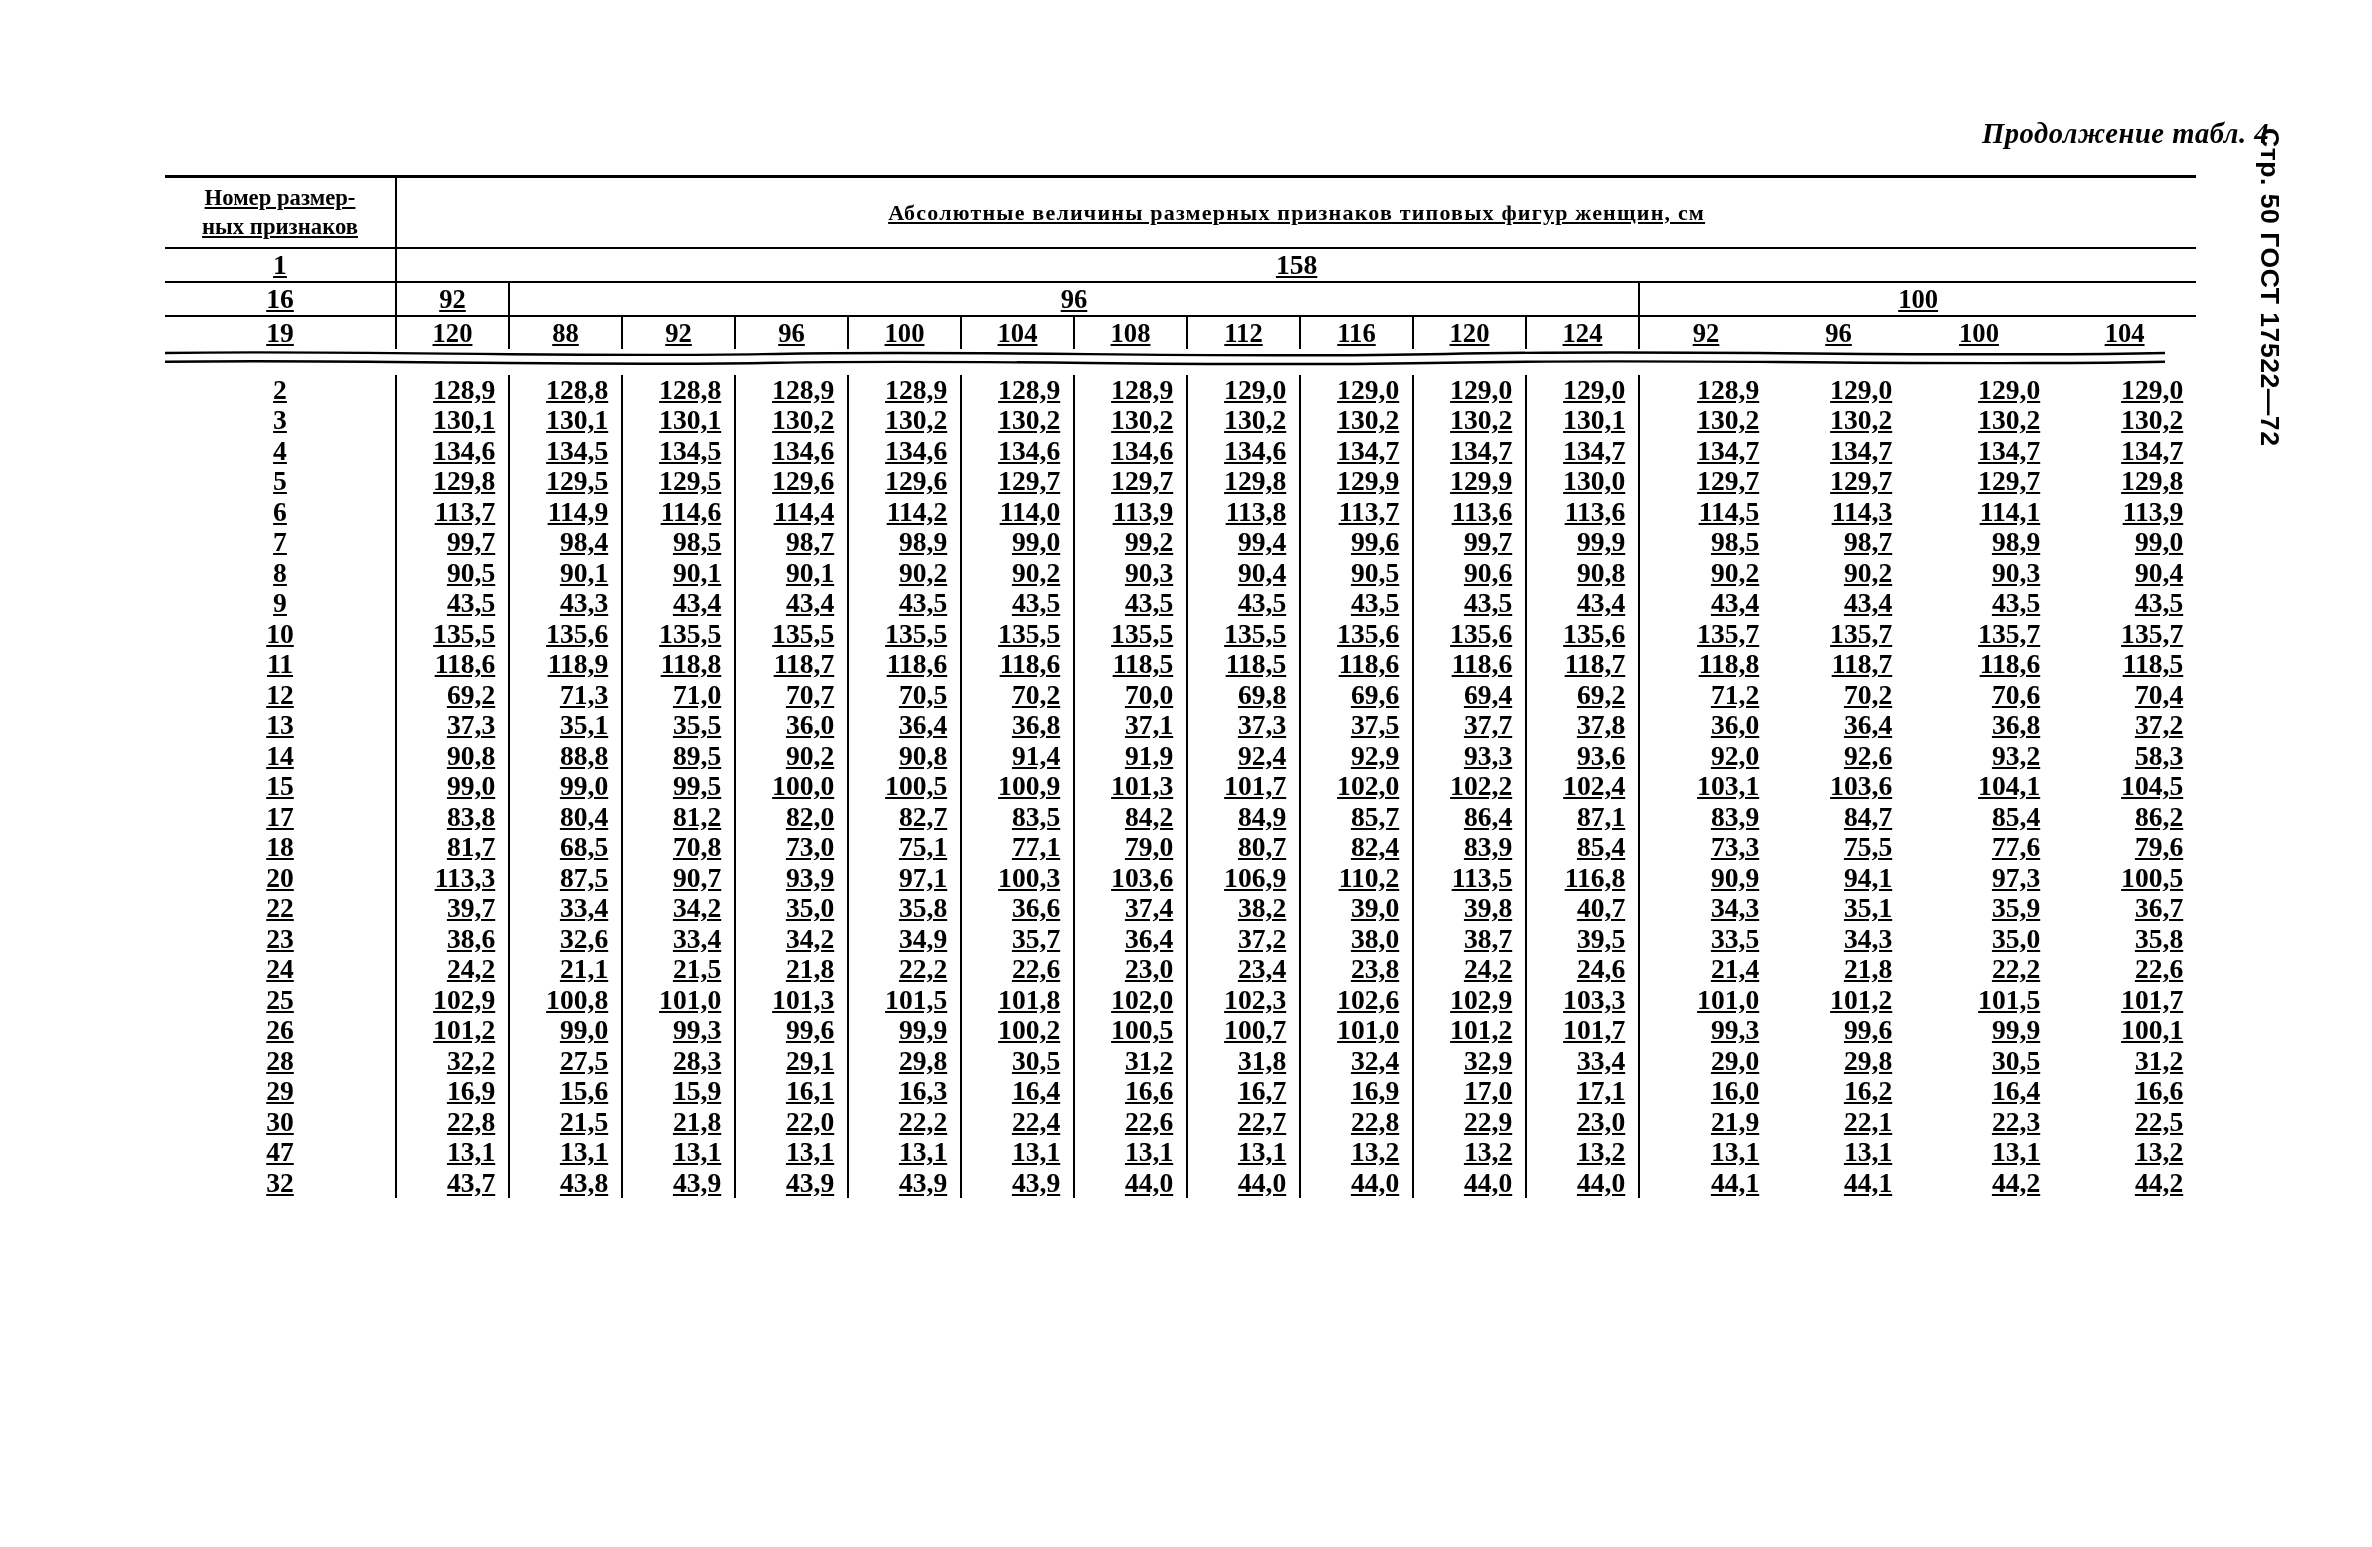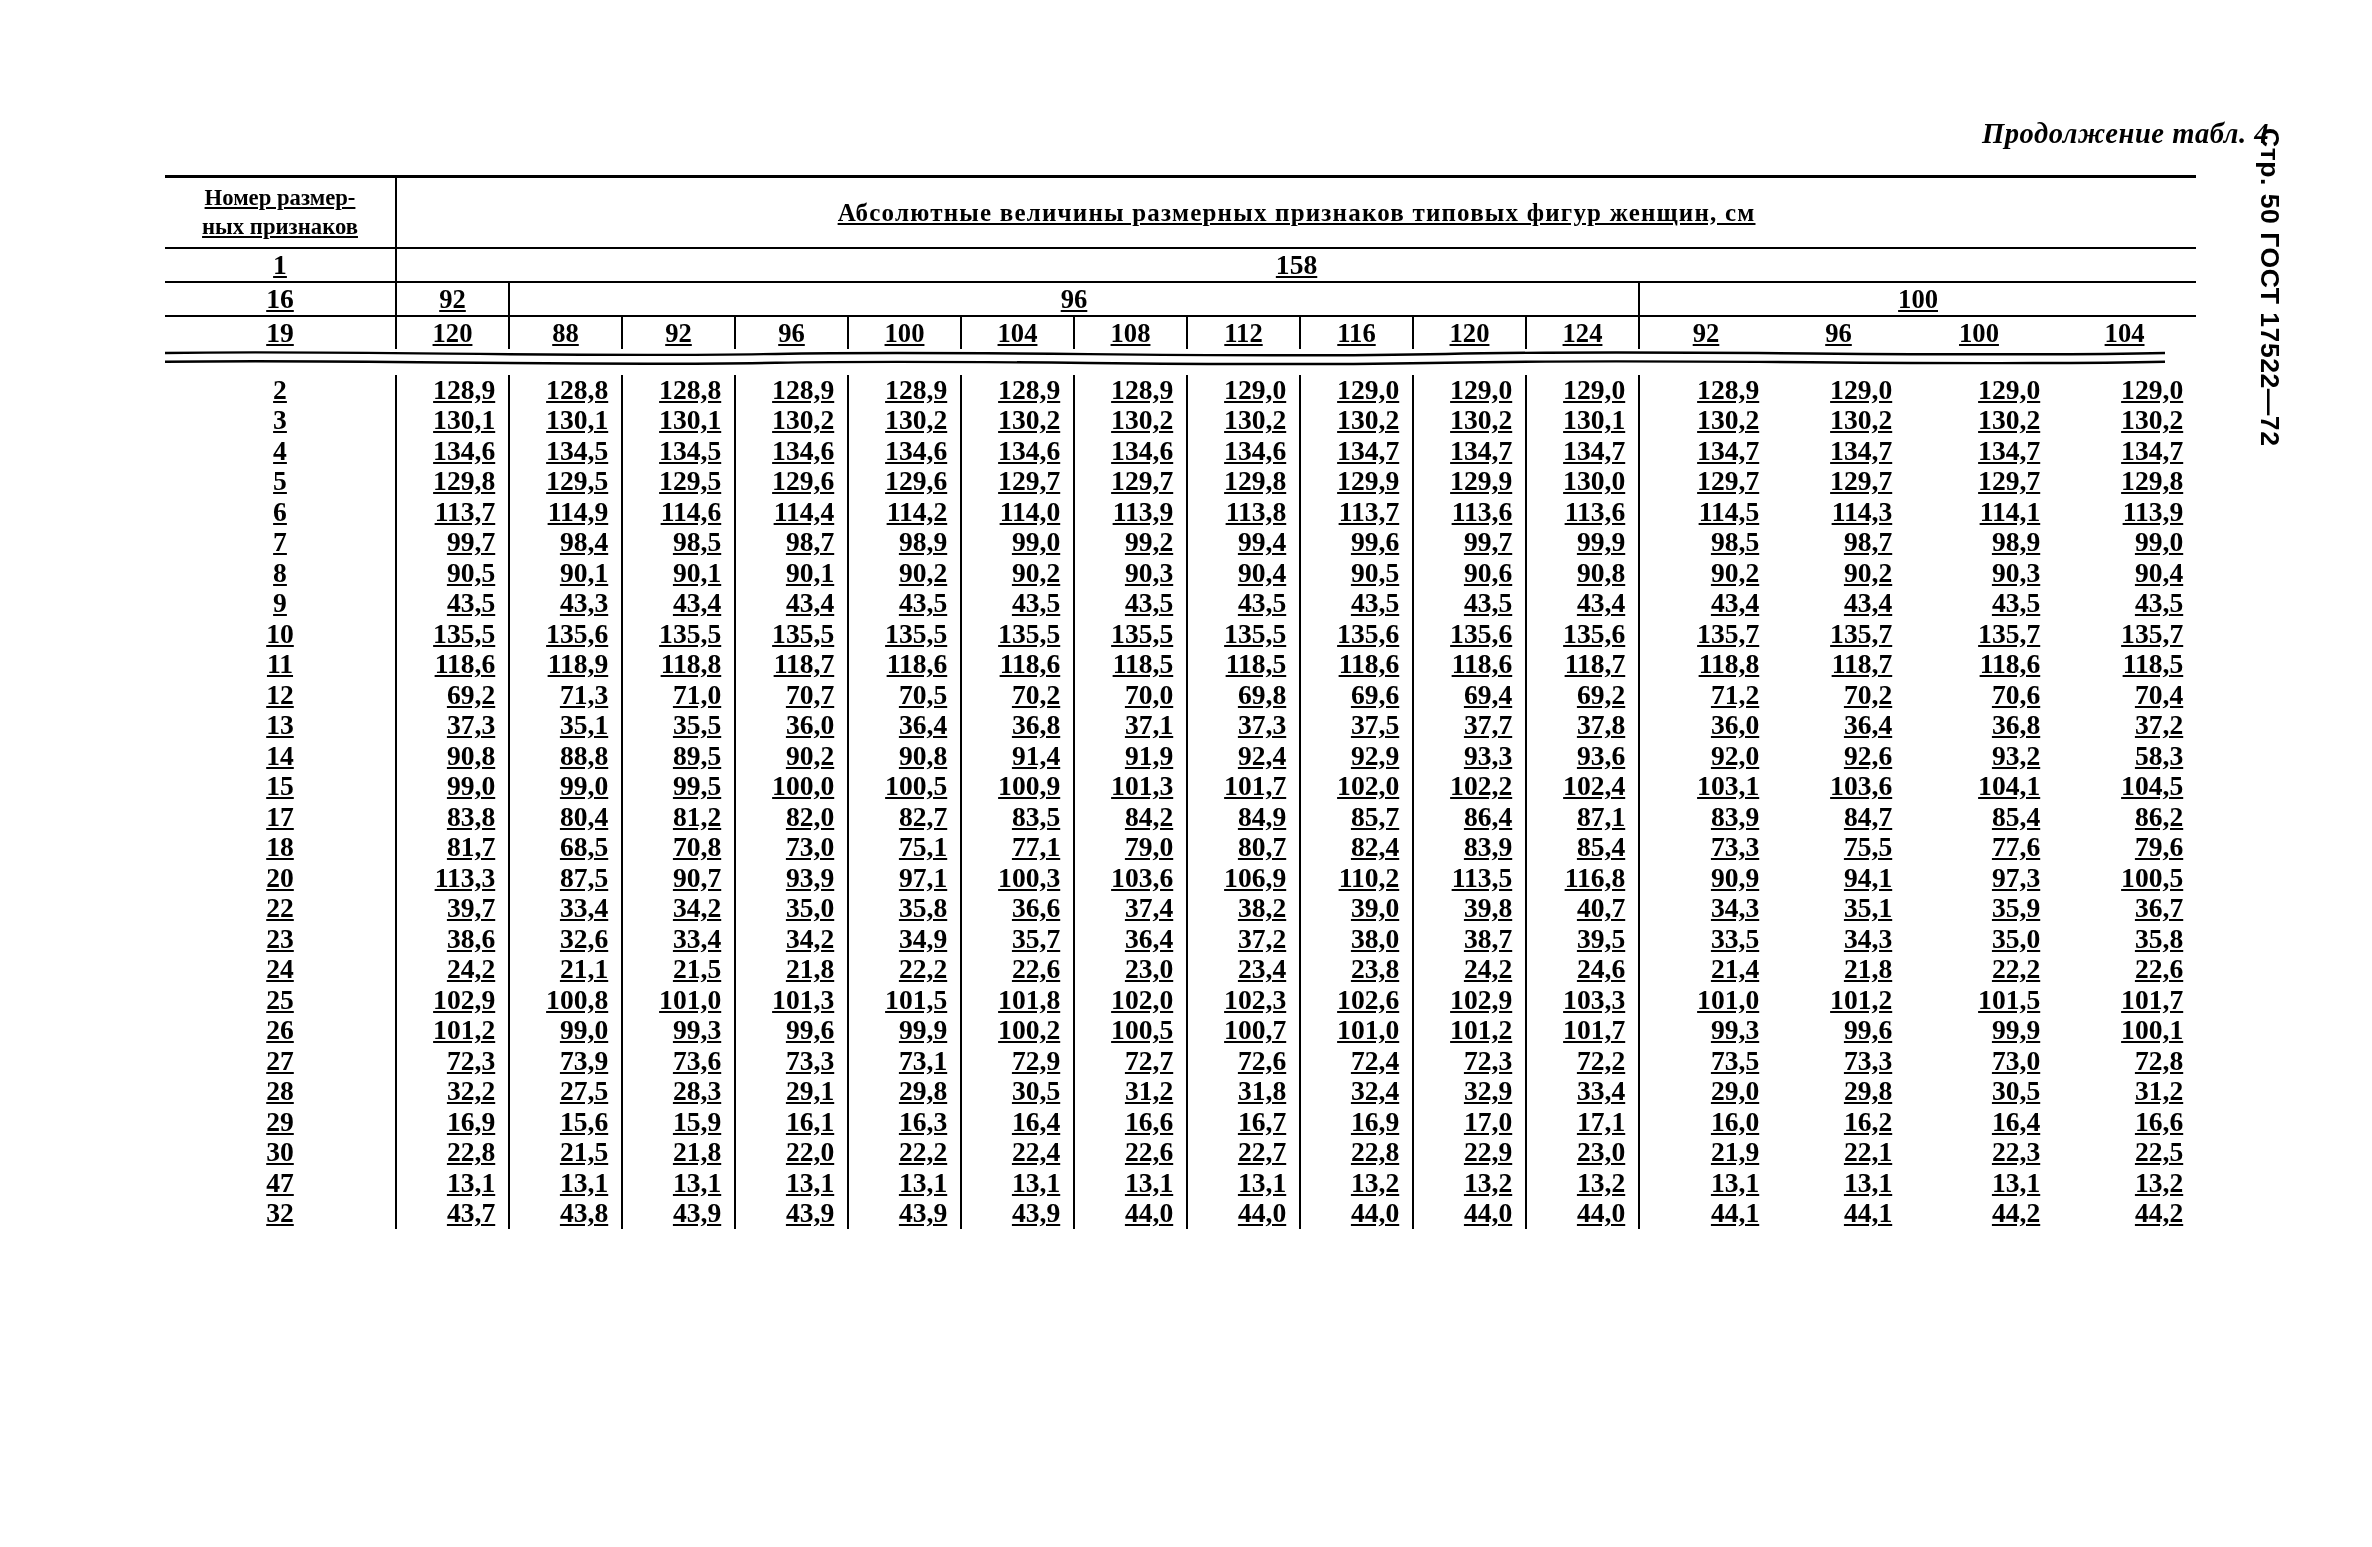--- a/index.html
+++ b/index.html
@@ -75,21 +75,21 @@
   .hdr-left {
     font-family: "Liberation Sans", sans-serif;
     font-size: 22.7px;
     font-weight: bold;
     line-height: 1.25;
     text-align: center;
     padding: 7.9px 3.9px;
   }
   .hdr-main {
     font-family: "Liberation Sans", sans-serif;
-    font-size: 25px;
+    font-size: 22px;
     font-weight: bold;
     letter-spacing: 1.2px;
     padding: 13.8px 3.9px;
   }
   .num-cell {
     font-family: "Liberation Serif", serif;
     font-weight: bold;
     font-size: 27.6px;
     padding: 6.9px 2px;
   }
@@ -621,38 +621,20 @@
             <td class="sep">100,7</td>
             <td class="sep">101,0</td>
             <td class="sep">101,2</td>
             <td class="sep">101,7</td>
             <td class="sep">99,3</td>
             <td>99,6</td>
             <td>99,9</td>
             <td>100,1</td>
           </tr>
           <tr>
-            <td class="rowlabel">27</td>
-            <td class="sep">72,3</td>
-            <td class="sep">73,9</td>
-            <td class="sep">73,6</td>
-            <td class="sep">73,3</td>
-            <td class="sep">73,1</td>
-            <td class="sep">72,9</td>
-            <td class="sep">72,7</td>
-            <td class="sep">72,6</td>
-            <td class="sep">72,4</td>
-            <td class="sep">72,3</td>
-            <td class="sep">72,2</td>
-            <td class="sep">73,5</td>
-            <td>73,3</td>
-            <td>73,0</td>
-            <td>72,8</td>
-          </tr>
-          <tr>
             <td class="rowlabel">28</td>
             <td class="sep">32,2</td>
             <td class="sep">27,5</td>
             <td class="sep">28,3</td>
             <td class="sep">29,1</td>
             <td class="sep">29,8</td>
             <td class="sep">30,5</td>
             <td class="sep">31,2</td>
             <td class="sep">31,8</td>
             <td class="sep">32,4</td>

